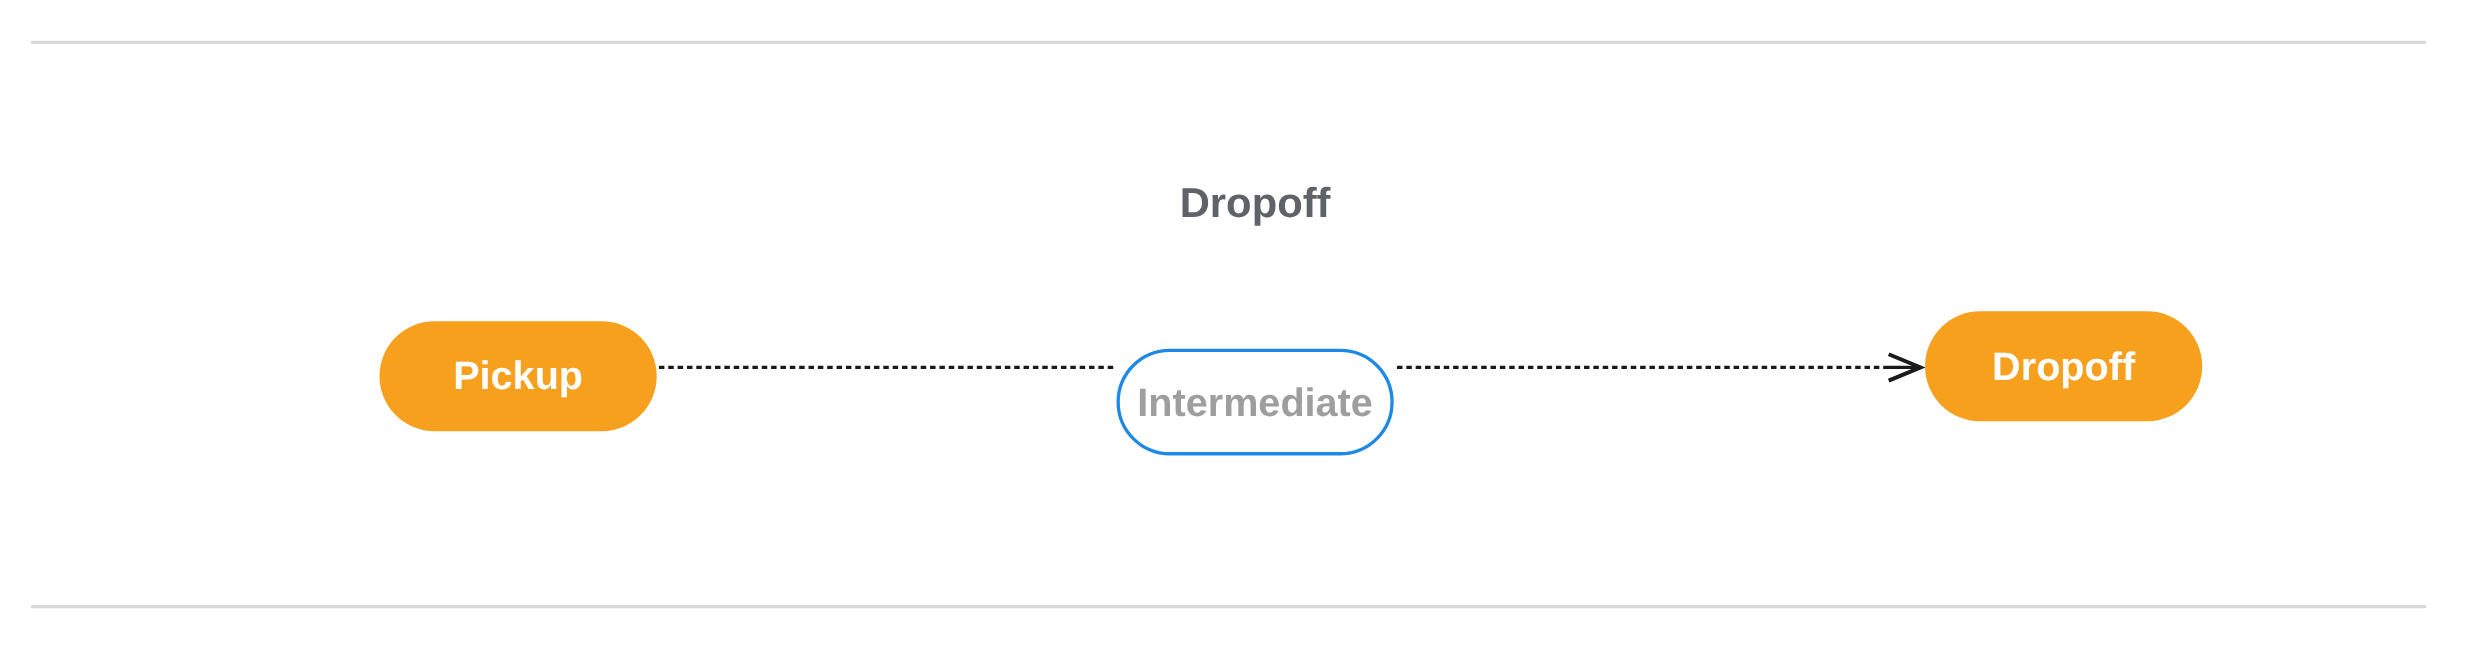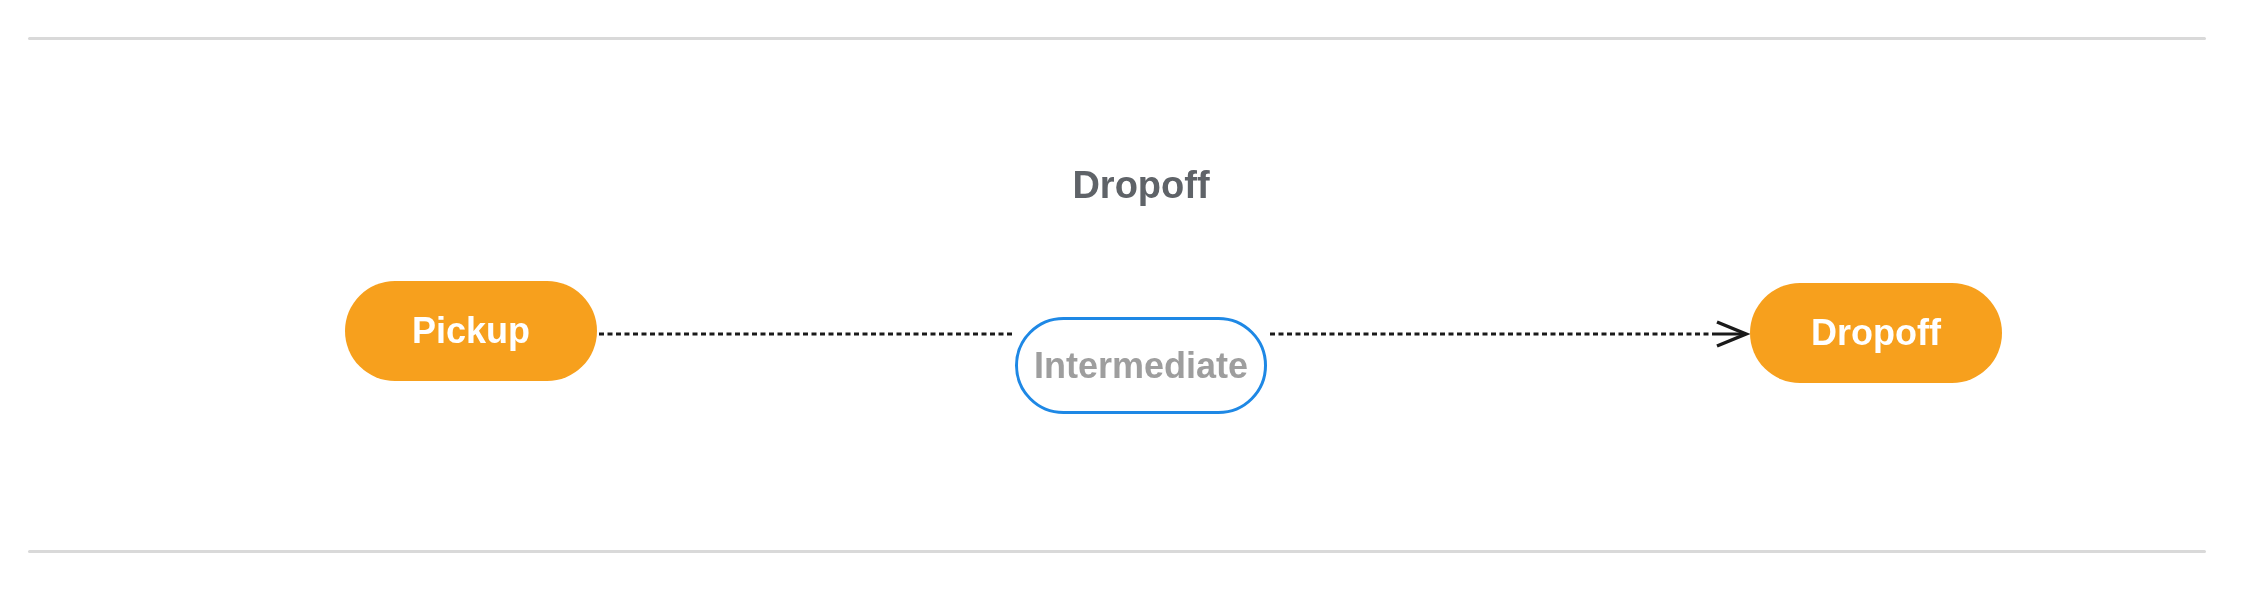--- a/index.html
+++ b/index.html
@@ -89,21 +89,21 @@
     background: var(--node-fill, #f7a01d);
     color: var(--node-filled-text, #ffffff);
   }
   .node-outlined {
     background: var(--page-bg, #ffffff);
     border: 3px solid var(--node-outline, #1e88e5);
     color: var(--node-outlined-text, #9e9e9e);
     height: 97px;
     border-radius: 49px;
   }
-  .node-pickup { left: 345px; top: 281px; }
+  .node-pickup { left: 345px; top: 292px; }
   .node-intermediate { left: 1015px; top: 284px; margin-top: 33px; }
   .node-dropoff { left: 1750px; top: 283px; }
 </style>
 </head>
 <body>
 
 <div class="page">
 
   <div class="rule rule-top"></div>
 

